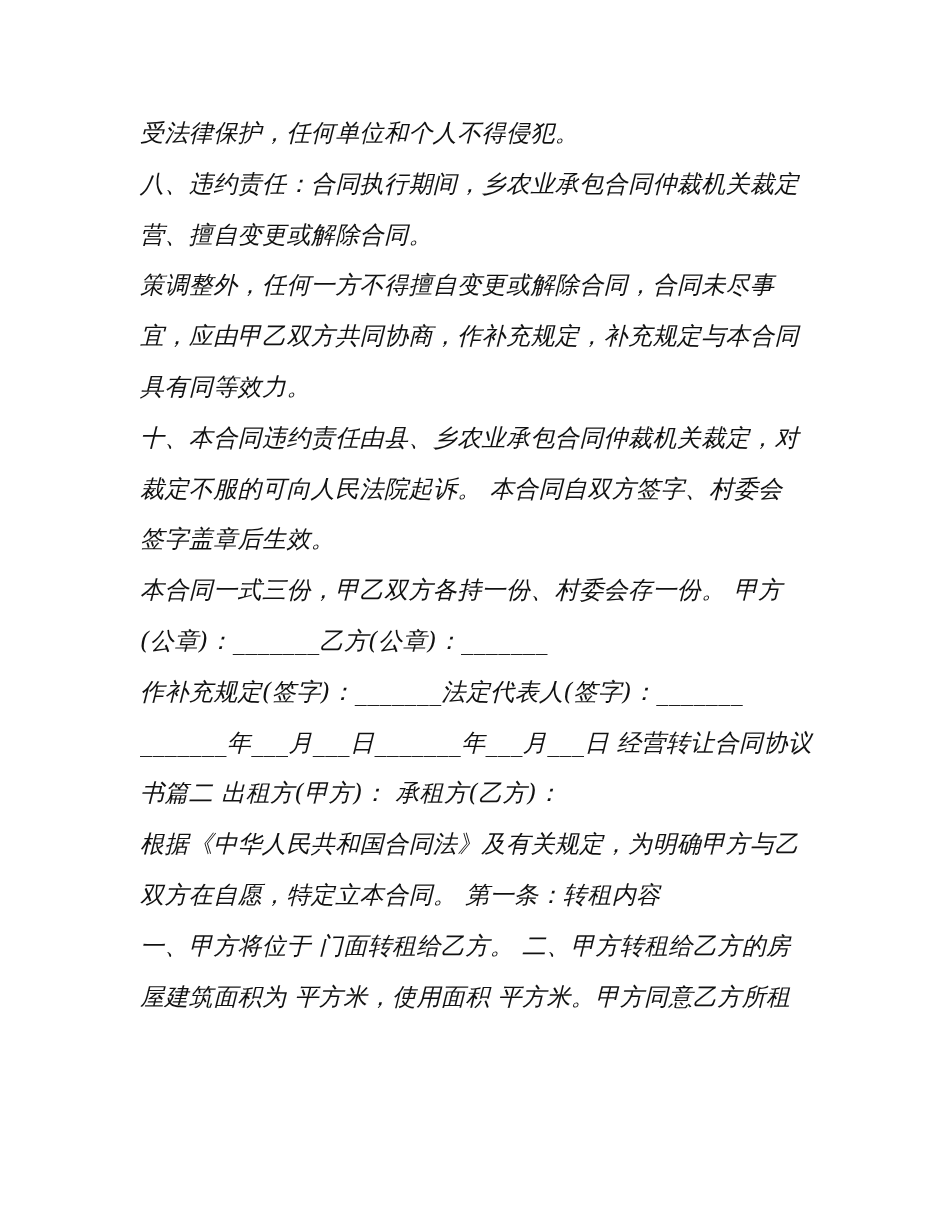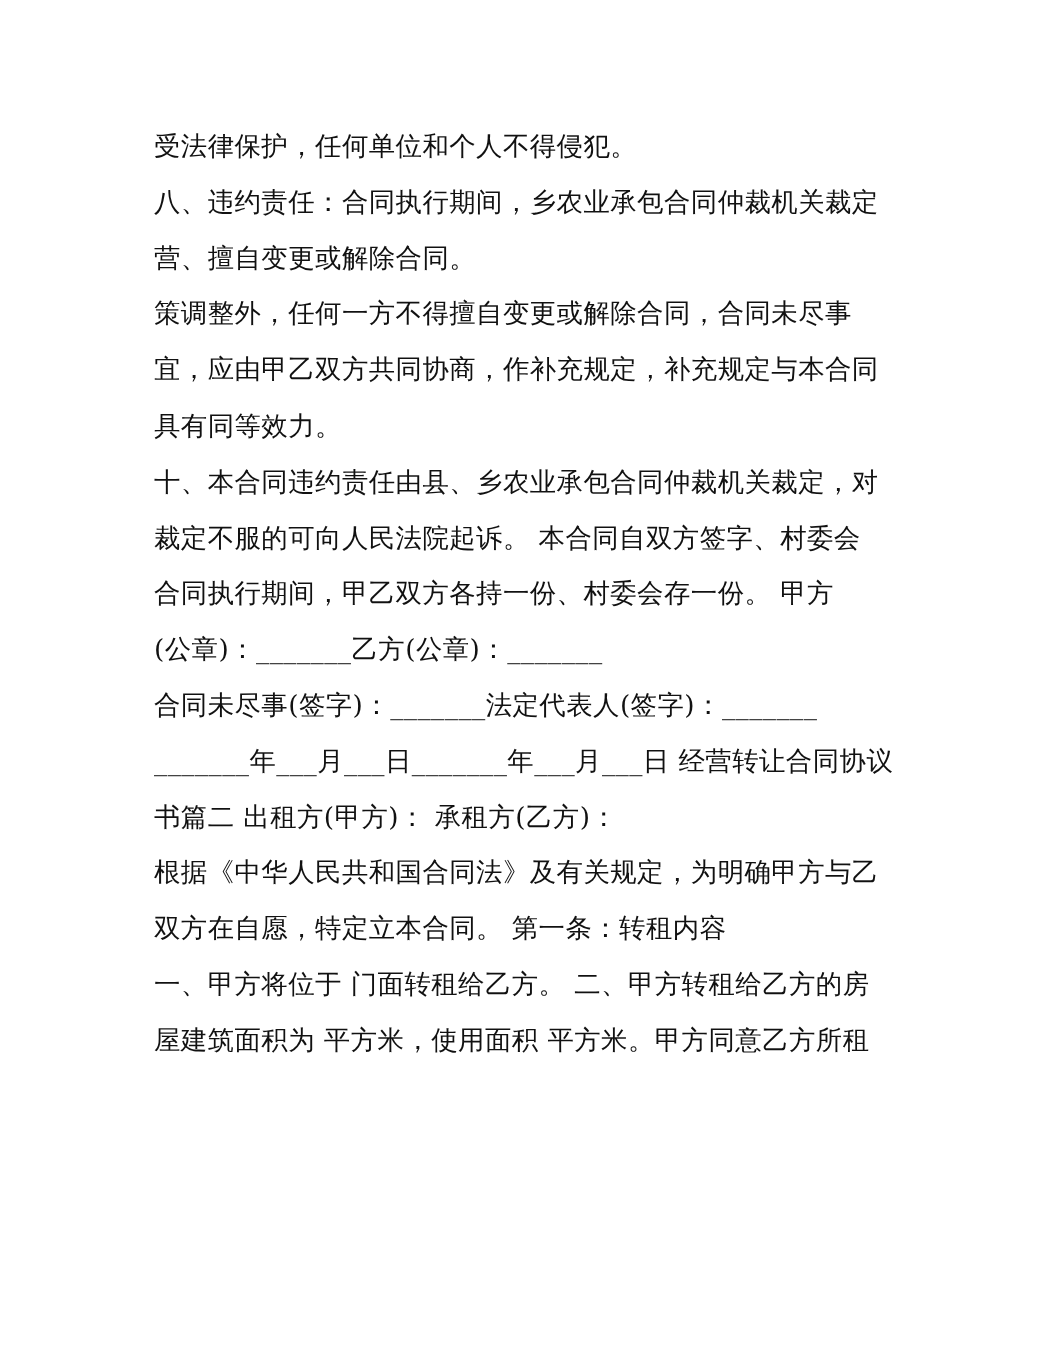--- a/index.html
+++ b/index.html
@@ -13,20 +13,21 @@
       position: relative;
       overflow: hidden;
     }
     .page {
       position: absolute;
       left: 0;
       top: 0;
       width: 950px;
       height: 1075px;
       background: #ffffff;
+      font-style: italic;
     }
     .text-block {
       position: absolute;
       left: 140px;
       top: 108px;
       width: 680px;
       font-family: "DejaVu Serif", "Liberation Serif", serif;
       font-size: 24px;
       color: #111111;
     }
@@ -43,23 +44,24 @@
 <div class="page">
   <div class="text-block">
     <div class="line">受法律保护，任何单位和个人不得侵犯。</div>
     <div class="line">八、违约责任：合同执行期间，乡农业承包合同仲裁机关裁定</div>
     <div class="line">营、擅自变更或解除合同。</div>
     <div class="line">策调整外，任何一方不得擅自变更或解除合同，合同未尽事</div>
     <div class="line">宜，应由甲乙双方共同协商，作补充规定，补充规定与本合同</div>
     <div class="line">具有同等效力。</div>
     <div class="line">十、本合同违约责任由县、乡农业承包合同仲裁机关裁定，对</div>
     <div class="line">裁定不服的可向人民法院起诉。 本合同自双方签字、村委会</div>
-    <div class="line">合同执行期间，甲乙双方各持一份、村委会存一份。 甲方</div>
+    <div class="line">签字盖章后生效。</div>
+    <div class="line">本合同一式三份，甲乙双方各持一份、村委会存一份。 甲方</div>
     <div class="line">(公章)：_______乙方(公章)：_______</div>
-    <div class="line">合同未尽事(签字)：_______法定代表人(签字)：_______</div>
+    <div class="line">作补充规定(签字)：_______法定代表人(签字)：_______</div>
     <div class="line">_______年___月___日_______年___月___日 经营转让合同协议</div>
     <div class="line">书篇二 出租方(甲方)： 承租方(乙方)：</div>
     <div class="line">根据《中华人民共和国合同法》及有关规定，为明确甲方与乙</div>
     <div class="line">双方在自愿，特定立本合同。 第一条：转租内容</div>
     <div class="line">一、甲方将位于 门面转租给乙方。 二、甲方转租给乙方的房</div>
     <div class="line">屋建筑面积为 平方米，使用面积 平方米。甲方同意乙方所租</div>
   </div>
 </div>
 
 </body></html>

